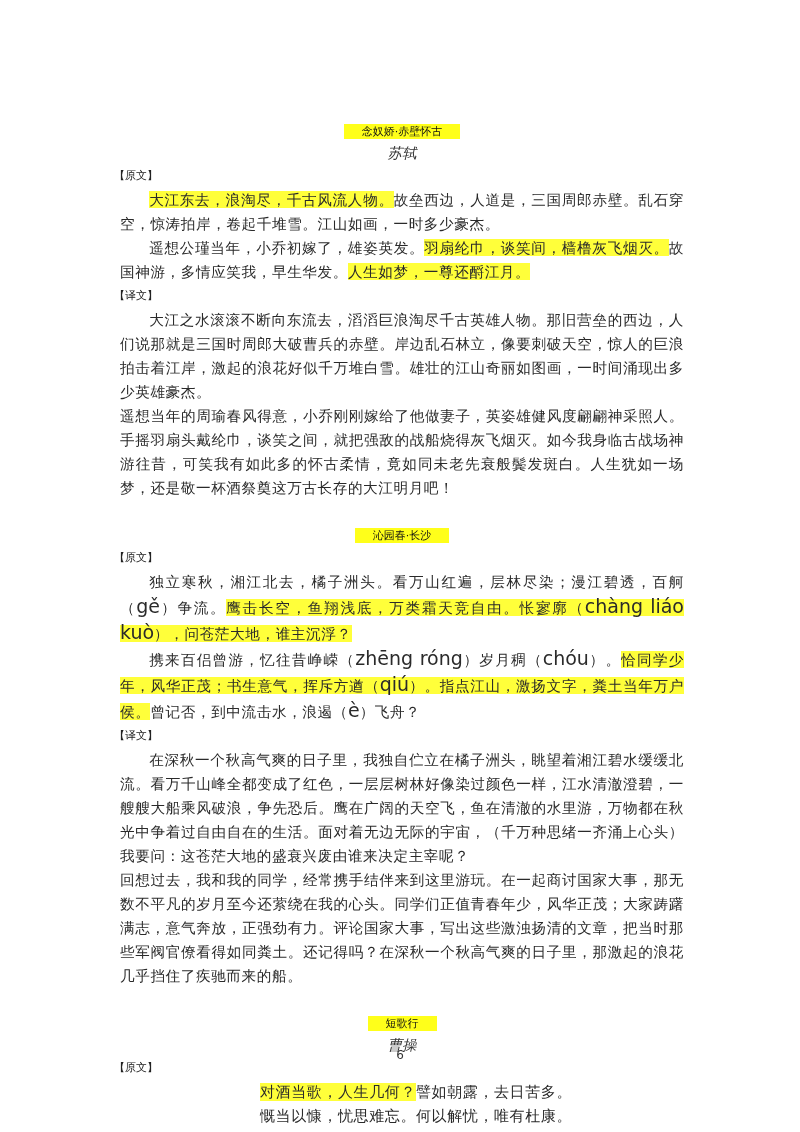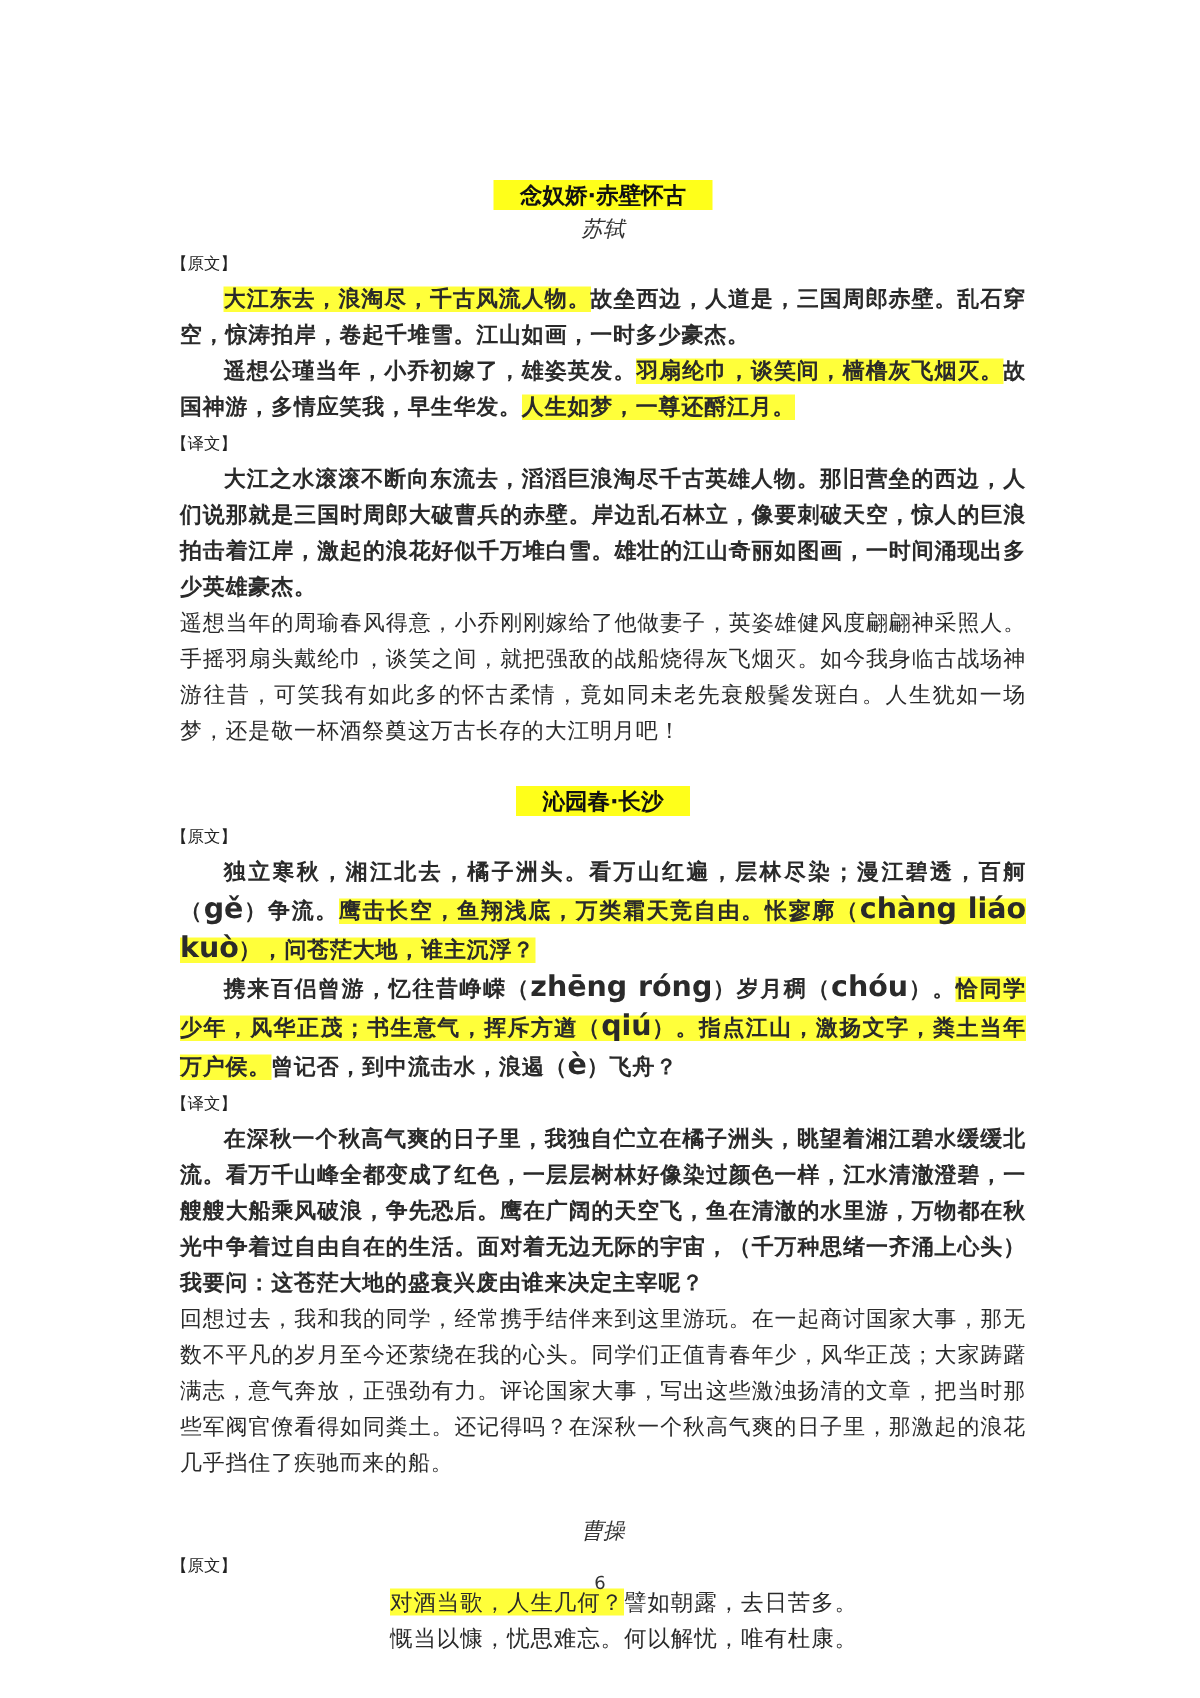--- a/index.html
+++ b/index.html
@@ -5,29 +5,29 @@
   html, body { margin: 0; padding: 0; background: #ffffff; }
   body {
     width: 800px; height: 1132px; position: relative; overflow: hidden;
     font-family: "DejaVu Serif", "Liberation Serif", serif;
     color: #222;
   }
   .page { position: absolute; left: 120px; top: 118px; width: 564px; }
   .title-wrap { text-align: center; height: 24px; line-height: 24px; }
   .title {
     font-family: "DejaVu Sans", "Liberation Sans", sans-serif;
-    font-weight: bold; font-size: 15px; background: #ffff1a; padding: 1px 18px; color: #111;
+    font-weight: normal; font-size: 11px; background: #ffff1a; padding: 1px 18px; color: #111;
   }
   .author { text-align: center; font-size: 14.5px; line-height: 22px; height: 22px; color: #333; font-style: italic; }
   .label { font-size: 11px; line-height: 24px; margin-left: -6px; color: #222; }
   .para {
     font-size: 14.6px; line-height: 24px; text-align: justify; margin: 0;
     letter-spacing: 0.6px; color: #2a2a2a;
   }
-  .indent { text-indent: 2em; font-weight: bold; }
+  .indent { text-indent: 2em; }
   .hl { background: #ffff3a; }
   .py { font-family: "DejaVu Sans", "Liberation Sans", sans-serif; font-size: 19px; letter-spacing: 0; margin-top: 28px; }
   .section2 { margin-top: 22px; }
   .section3 { margin-top: 22px; }
   .poem { padding-left: 140px; }
   .poem .line { font-size: 15px; line-height: 24px; letter-spacing: 0.6px; color: #2a2a2a; }
   .pagenum {
     position: absolute; left: 0; width: 800px; top: 1048px; text-align: center;
     font-family: "DejaVu Sans", "Liberation Sans", sans-serif; font-size: 12px; color: #333;
   }
@@ -52,20 +52,21 @@
     <div class="title-wrap"><span class="title">沁园春·长沙</span></div>
     <div class="label">【原文】</div>
     <p class="para indent"><span>独立寒秋，湘江北去，橘子洲头。看万山红遍，层林尽染；漫江碧透，百舸（</span><span class="py">gě</span><span>）争流。</span><span class="hl"><span>鹰击长空，鱼翔浅底，万类霜天竞自由。怅寥廓（</span><span class="py">chàng liáo kuò</span><span>），问苍茫大地，谁主沉浮？</span></span></p>
     <p class="para indent"><span>携来百侣曾游，忆往昔峥嵘（</span><span class="py">zhēng róng</span><span>）岁月稠（</span><span class="py">chóu</span><span>）。</span><span class="hl"><span>恰同学少年，风华正茂；书生意气，挥斥方遒（</span><span class="py">qiú</span><span>）。指点江山，激扬文字，粪土当年万户侯。</span></span><span>曾记否，到中流击水，浪遏（</span><span class="py">è</span><span>）飞舟？</span></p>
     <div class="label">【译文】</div>
     <p class="para indent">在深秋一个秋高气爽的日子里，我独自伫立在橘子洲头，眺望着湘江碧水缓缓北流。看万千山峰全都变成了红色，一层层树林好像染过颜色一样，江水清澈澄碧，一艘艘大船乘风破浪，争先恐后。鹰在广阔的天空飞，鱼在清澈的水里游，万物都在秋光中争着过自由自在的生活。面对着无边无际的宇宙，（千万种思绪一齐涌上心头）我要问：这苍茫大地的盛衰兴废由谁来决定主宰呢？</p>
     <p class="para">回想过去，我和我的同学，经常携手结伴来到这里游玩。在一起商讨国家大事，那无数不平凡的岁月至今还萦绕在我的心头。同学们正值青春年少，风华正茂；大家踌躇满志，意气奔放，正强劲有力。评论国家大事，写出这些激浊扬清的文章，把当时那些军阀官僚看得如同粪土。还记得吗？在深秋一个秋高气爽的日子里，那激起的浪花几乎挡住了疾驰而来的船。</p>
   </div>
 
   <div class="section3">
+    <div class="title-wrap"><span class="title">短歌行</span></div>
     <div class="author">曹操</div>
     <div class="label">【原文】</div>
     <div class="poem">
       <div class="line"><span class="hl">对酒当歌，人生几何？</span><span>譬如朝露，去日苦多。</span></div>
       <div class="line"><span>慨当以慷，忧思难忘。何以解忧，唯有杜康。</span></div>
 
     </div>
   </div>
 </div>
 

